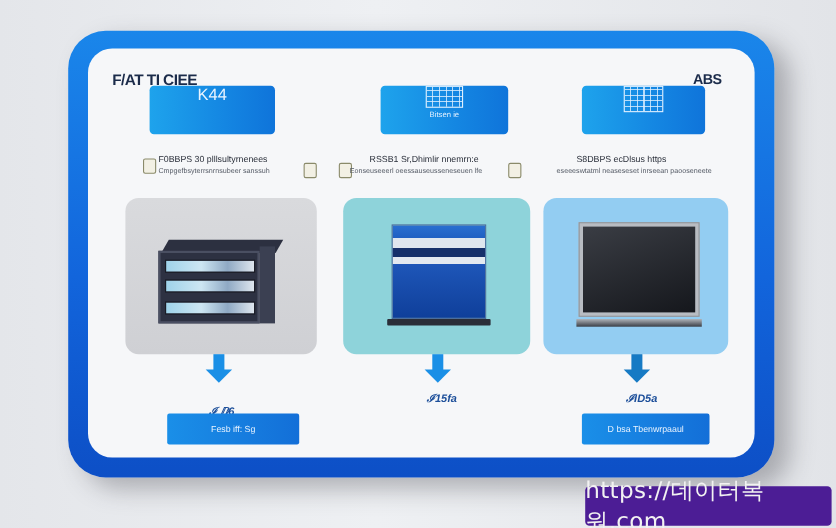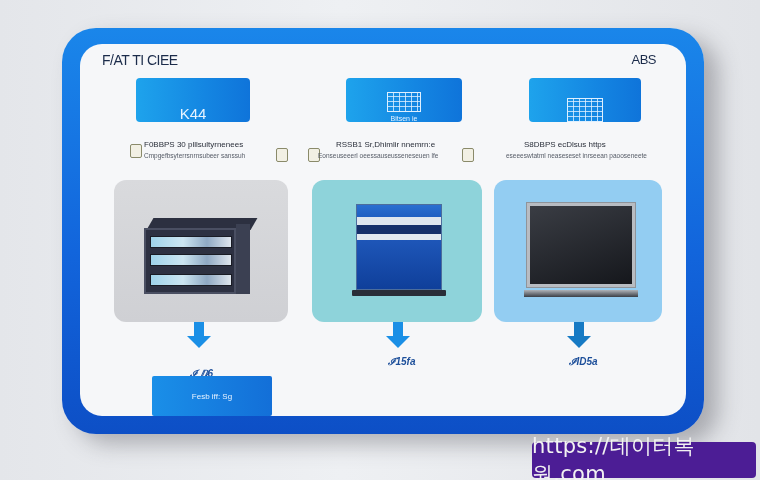--- a/index.html
+++ b/index.html
@@ -13,36 +13,36 @@
     position: absolute; left: 62px; top: 28px; width: 642px; height: 406px;
     border-radius: 34px;
     background: linear-gradient(180deg, #1a86ea 0%, #1265dc 55%, #0d4fc6 100%);
     box-shadow: 14px 10px 22px rgba(60,60,70,0.35);
   }
   .panel {
     position: absolute; left: 18px; top: 16px; right: 18px; bottom: 18px;
     background: #f6f7f9; border-radius: 22px;
   }
   .corner-label {
-    position: absolute; top: 8px; font-weight: normal; font-size: 14px;
+    position: absolute; top: 20px; font-weight: bold; font-size: 14px;
     color: #1b2b4a; letter-spacing: -0.5px;
   }
   .corner-left { left: 22px; }
   .corner-right { right: 30px; font-size: 13px; }
 
   .col { position: absolute; top: 0; width: 180px; height: 100%; }
   .col1 { left: 34px; }
   .col2 { left: 226px; }
   .col3 { left: 414px; }
 
   .top-btn {
     position: absolute; top: 34px; height: 44px;
     border-radius: 4px;
     background: linear-gradient(90deg, #1ea3ec 0%, #1486e2 60%, #0f74da 100%);
-    color: #e8f4ff; display: flex; align-items: center; justify-content: flex-end;
+    color: #e8f4ff; display: flex; align-items: center; justify-content: flex-start;
     flex-direction: column; font-size: 15px;
   }
   .col1 .top-btn { left: 22px; width: 114px; }
   .col2 .top-btn { left: 40px; width: 116px; }
   .col3 .top-btn { left: 35px; width: 112px; }
   .glyph-grid {
     width: 34px; height: 20px; border: 1.5px solid #dff0ff;
     background:
       repeating-linear-gradient(90deg, transparent 0 5px, rgba(223,240,255,0.8) 5px 6px),
       repeating-linear-gradient(0deg, transparent 0 4px, rgba(223,240,255,0.8) 4px 5px);
@@ -82,21 +82,21 @@
 
   .step-label {
     position: absolute; top: 310px; font-size: 10px; font-weight: bold; font-style: italic;
     color: #1d4f9a; white-space: nowrap;
   }
   .col1 .step-label { left: 76px; margin-top: 12px; }
   .col2 .step-label { left: 82px; }
   .col3 .step-label { left: 75px; }
 
   .bottom-btn {
-    position: absolute; top: 332px; height: 40px; border-radius: 2px;
+    position: absolute; top: 332px; height: 28px; border-radius: 2px;
     background: linear-gradient(90deg, #1a8fe8 0%, #136fd8 100%);
     color: #e8f3ff; font-size: 8px; display: flex; align-items: center; justify-content: center;
     white-space: nowrap;
   }
   .col1 .bottom-btn { left: 38px; width: 120px; }
   .col2 .bottom-btn { left: 42px; width: 116px; }
   .col3 .bottom-btn { left: 35px; width: 116px; }
 
   
   .rack {
@@ -205,18 +205,19 @@
       <div class="cap-line2">eseeeswtatml neaseseset inrseean paooseneete</div>
       <div class="card">
         <div class="tv">
             <div class="tv-screen"></div>
           </div>
         <div class="tv-base"></div>
       </div>
       <div class="arrow-stem"></div>
       <div class="arrow-head"></div>
       <div class="step-label">ℐID5a</div>
+      <div class="bottom-btn">D bsa Tbenwrpaaul</div>
     </div>
 
   </div>
 </div>
 
 <div class="watermark">https://데이터복원.com</div>
 
 </body></html>

